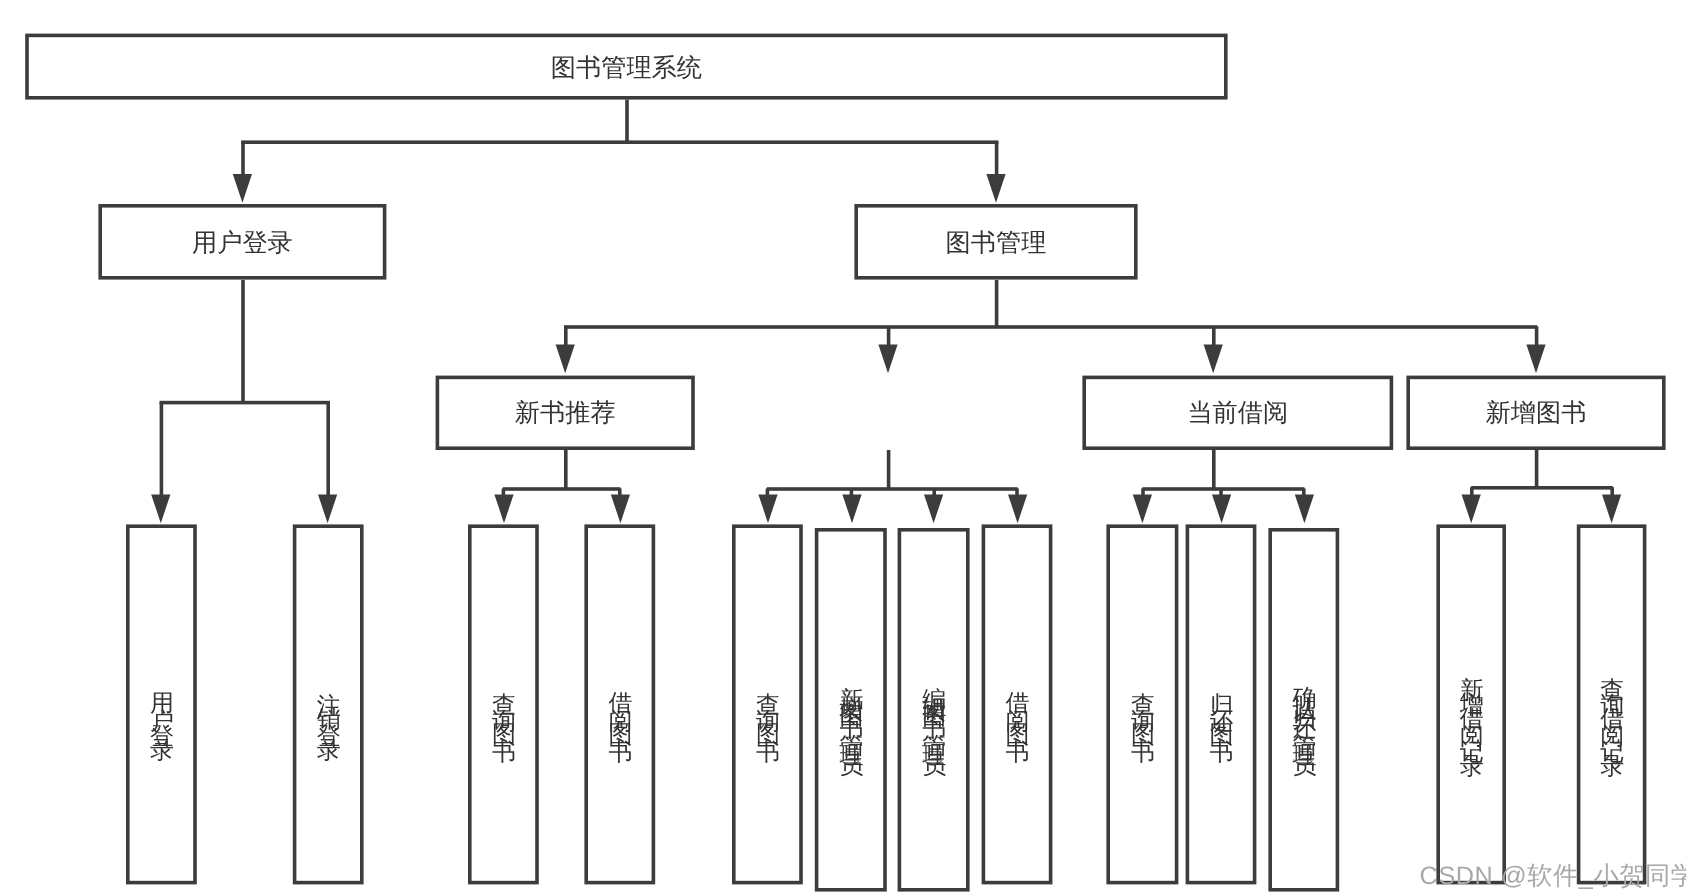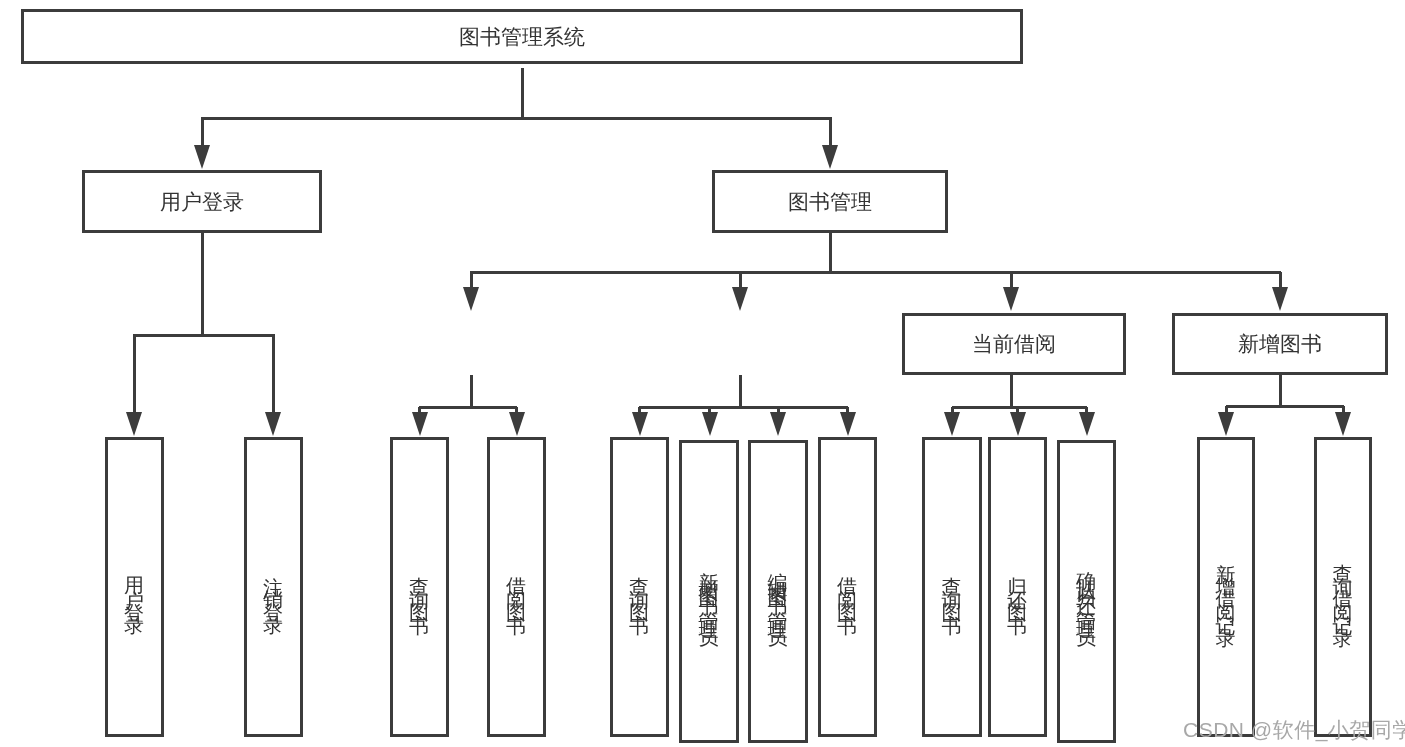--- a/index.html
+++ b/index.html
@@ -86,32 +86,35 @@
   <div class="vline" style="left:1085px;top:407px;height:7px;"></div>
   <div class="arrow" style="left:1078.5px;top:412px;"></div>
 
   <div class="vline" style="left:1278.5px;top:375px;height:32px;"></div>
   <div class="hline" style="left:1226px;top:404.5px;width:118px;"></div>
   <div class="vline" style="left:1224.5px;top:406px;height:8px;"></div>
   <div class="arrow" style="left:1218px;top:412px;"></div>
   <div class="vline" style="left:1341.5px;top:406px;height:8px;"></div>
   <div class="arrow" style="left:1335px;top:412px;"></div>
 
-  <div class="box" style="left:21px;top:9px;width:1002px;height:55px;">
+  <div class="box" style="left:21px;top:28px;width:1002px;height:55px;">
     <span class="hlabel">图书管理系统</span>
   </div>
 
   <div class="box" style="left:82px;top:170px;width:240px;height:63px;">
     <span class="hlabel">用户登录</span>
   </div>
   <div class="box" style="left:712px;top:170px;width:236px;height:63px;justify-content:center;">
     <span class="hlabel">图书管理</span>
   </div>
 
-  <div class="box" style="left:902px;top:313px;width:224px;height:62px;">
+  <div class="box" style="left:363px;top:313px;width:216px;height:62px;">
+    <span class="hlabel">新书推荐</span>
+  </div>
+  <div class="box" style="left:902px;top:313px;width:259px;height:62px;">
     <span class="hlabel">当前借阅</span>
   </div>
   <div class="box" style="left:1172px;top:313px;width:216px;height:62px;">
     <span class="hlabel">新增图书</span>
   </div>
 
   <div class="box" style="left:105px;top:437px;width:59px;height:300px;">
     <span class="vtext">用户登录</span>
   </div>
   <div class="box" style="left:244px;top:437px;width:59px;height:300px;">

